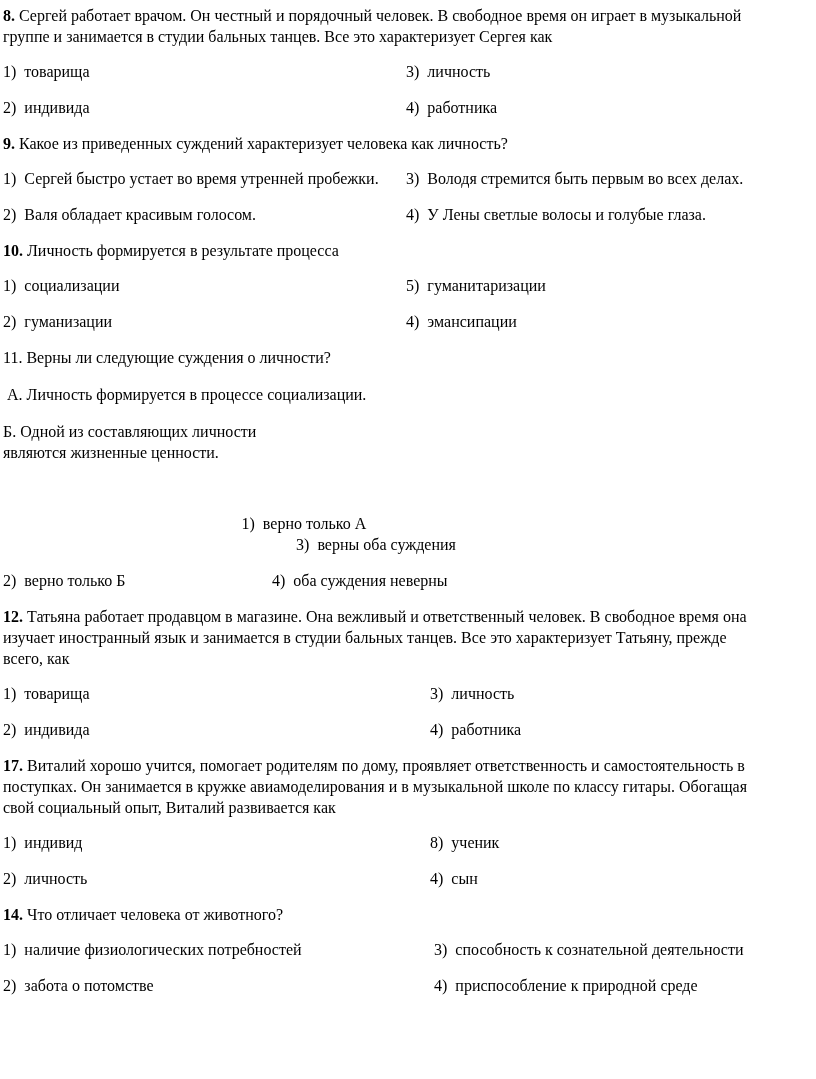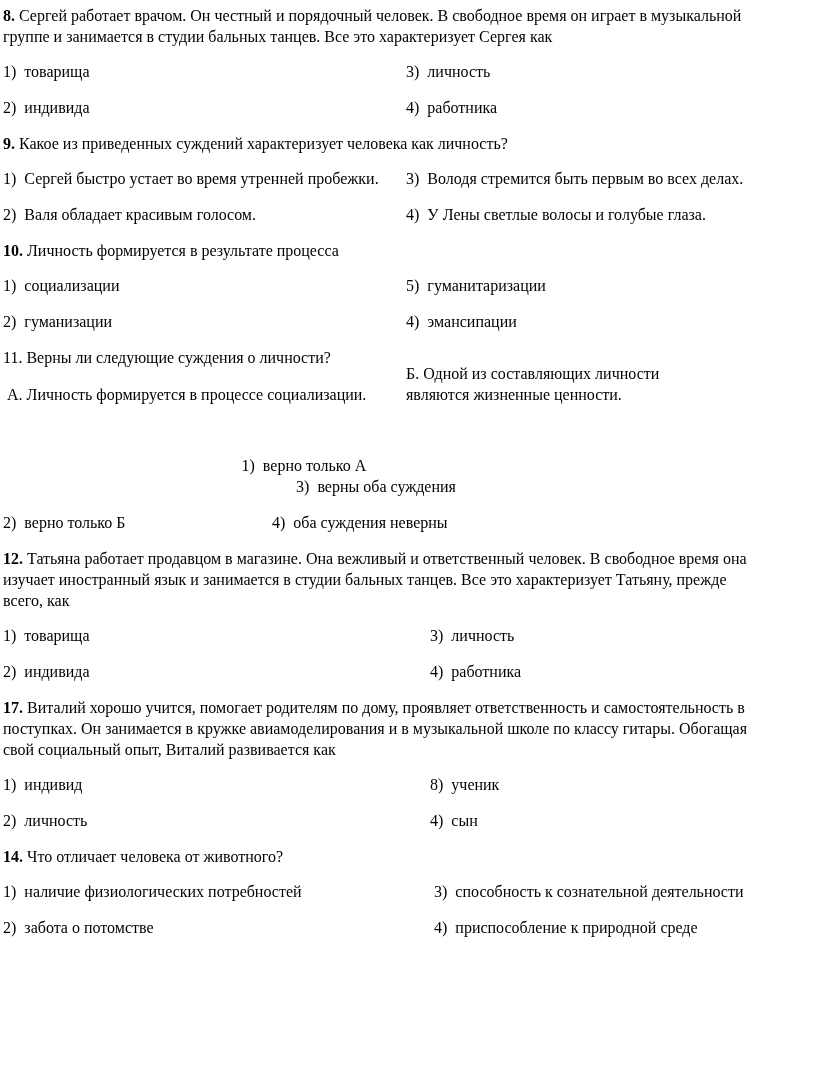--- a/index.html
+++ b/index.html
@@ -18,21 +18,21 @@
   .qnum.plain { font-weight: normal; }
   .stem { margin-bottom: 14px; }
   .question { margin-bottom: 12px; }
   .optrow { display: flex; align-items: center; margin-bottom: 15px; }
   .opt { white-space: pre-wrap; }
   .left { flex: 0 0 auto; }
   .w403 { width: 403px; }
   .w269 { width: 269px; }
   .w427 { width: 427px; }
   .w431 { width: 431px; }
-  .q11-top { display: flex; align-items: flex-start; }
+  .q11-top { display: flex; align-items: flex-start; flex-direction: column; }
   .q11-left { width: 403px; flex: 0 0 auto; }
   .q11-right { width: 312px; margin-top: 16px; }
   .stmt-a { margin-top: 16px; }
   .mt50 { margin-top: 50px; flex-direction: column; }
 </style>
 </head>
 <body>
 
 <div class="page">
 

